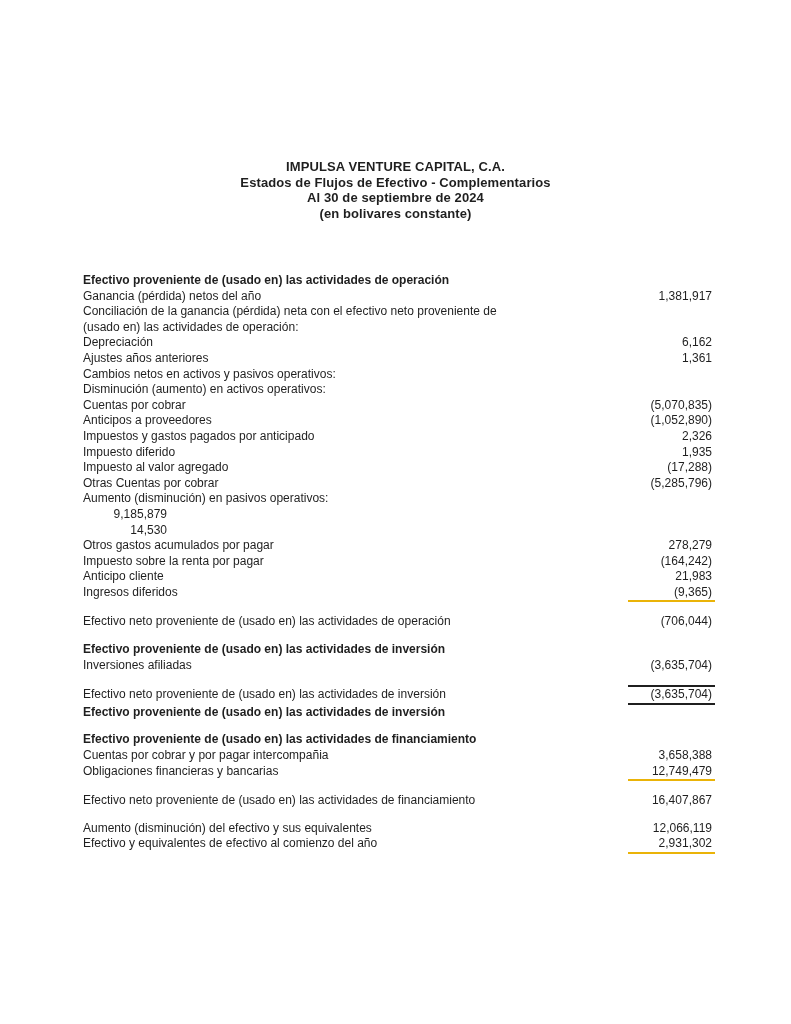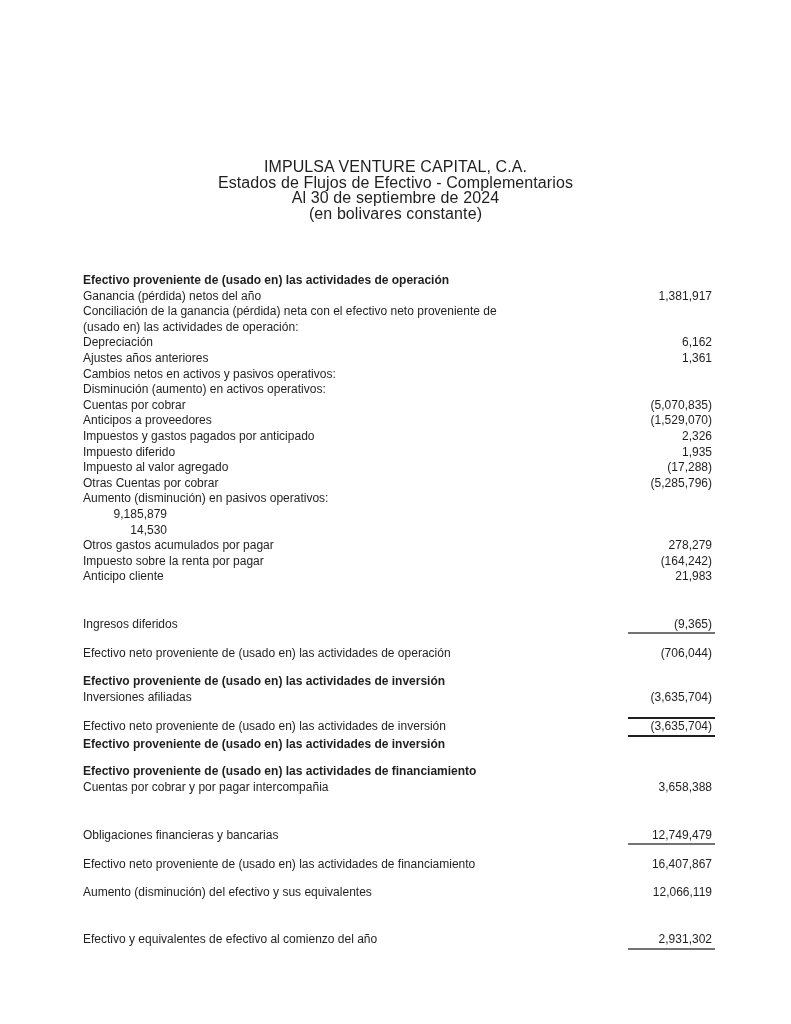--- a/index.html
+++ b/index.html
@@ -16,22 +16,22 @@
     color: #1f1f1f;
     font-family: "Liberation Sans", sans-serif;
     overflow: hidden;
   }
   .doc-header {
     position: absolute;
     top: 159px;
     left: 0;
     width: 100%;
     text-align: center;
-    font-weight: normal;
-    font-size: 16px;
+    font-weight: bold;
+    font-size: 13px;
     line-height: 15.7px;
     letter-spacing: 0.1px;
   }
   .statement {
     position: absolute;
     top: 273px;
     left: 83px;
     width: 632px;
     font-size: 12px;
     line-height: 15.6px;
@@ -54,22 +54,21 @@
     font-weight: bold;
   }
   .value {
     flex: 0 0 84px;
     width: 84px;
     text-align: right;
     white-space: nowrap;
     padding-right: 3px;
   }
   .rule-single .value {
-    border-bottom: 2px solid #737373;
-    margin-top: 32px;
+    border-bottom: 2px solid #eab308;
   }
   .rule-top-single .value {
     border-top: 2px solid #1f1f1f;
     border-bottom: 2px solid #1f1f1f;
   }
   .rule-double .value {
     border-bottom: 5px double #1f1f1f;
   }
 </style>
 </head>
@@ -116,21 +115,21 @@
       <div class="row">
         <span class="label">Disminución (aumento) en activos operativos:</span>
         <span class="value"></span>
       </div>
       <div class="row">
         <span class="label">Cuentas por cobrar</span>
         <span class="value">(5,070,835)</span>
       </div>
       <div class="row">
         <span class="label">Anticipos a proveedores</span>
-        <span class="value">(1,529,070)</span>
+        <span class="value">(1,052,890)</span>
       </div>
       <div class="row">
         <span class="label">Impuestos y gastos pagados por anticipado</span>
         <span class="value">2,326</span>
       </div>
       <div class="row">
         <span class="label">Impuesto diferido</span>
         <span class="value">1,935</span>
       </div>
       <div class="row">

